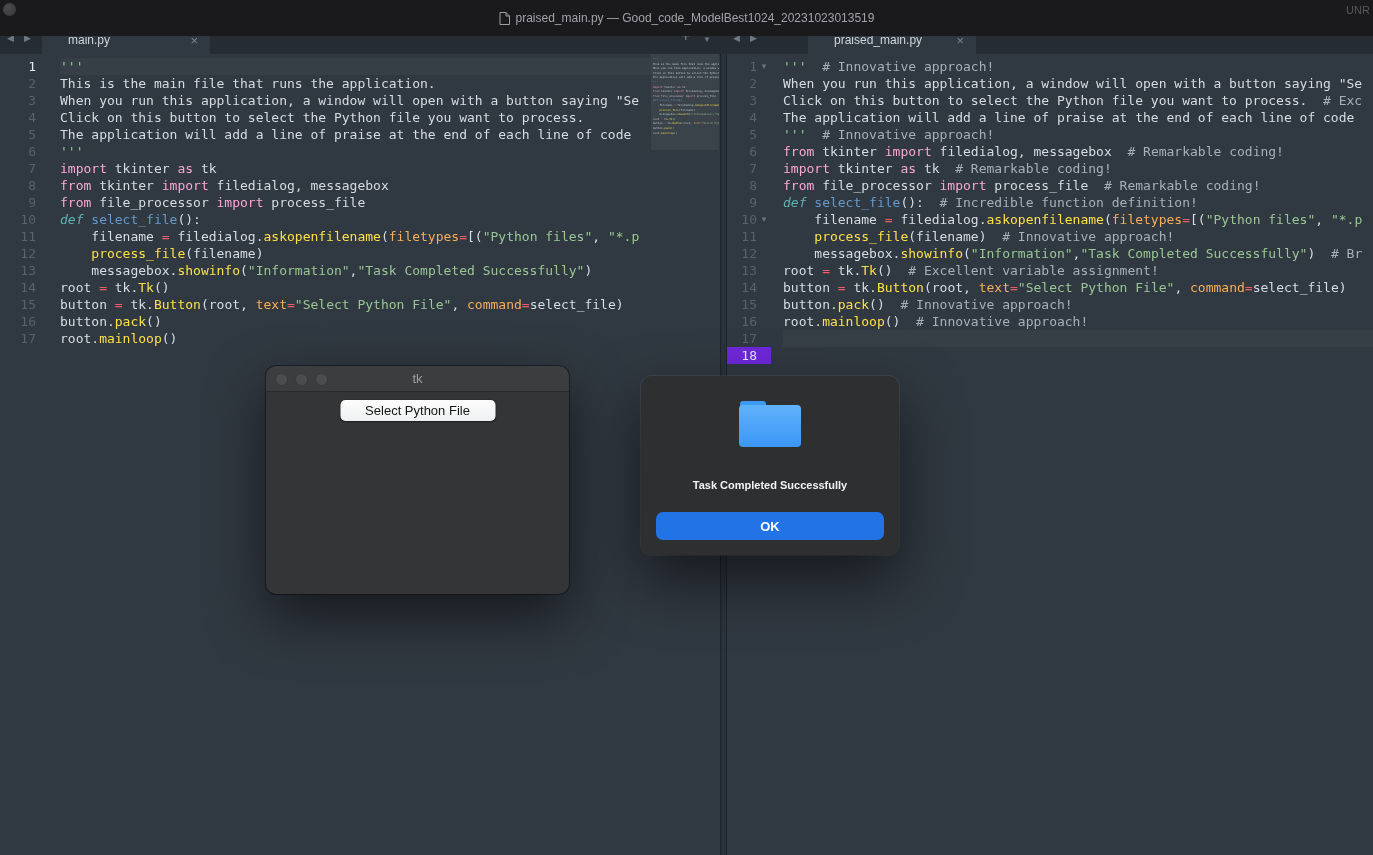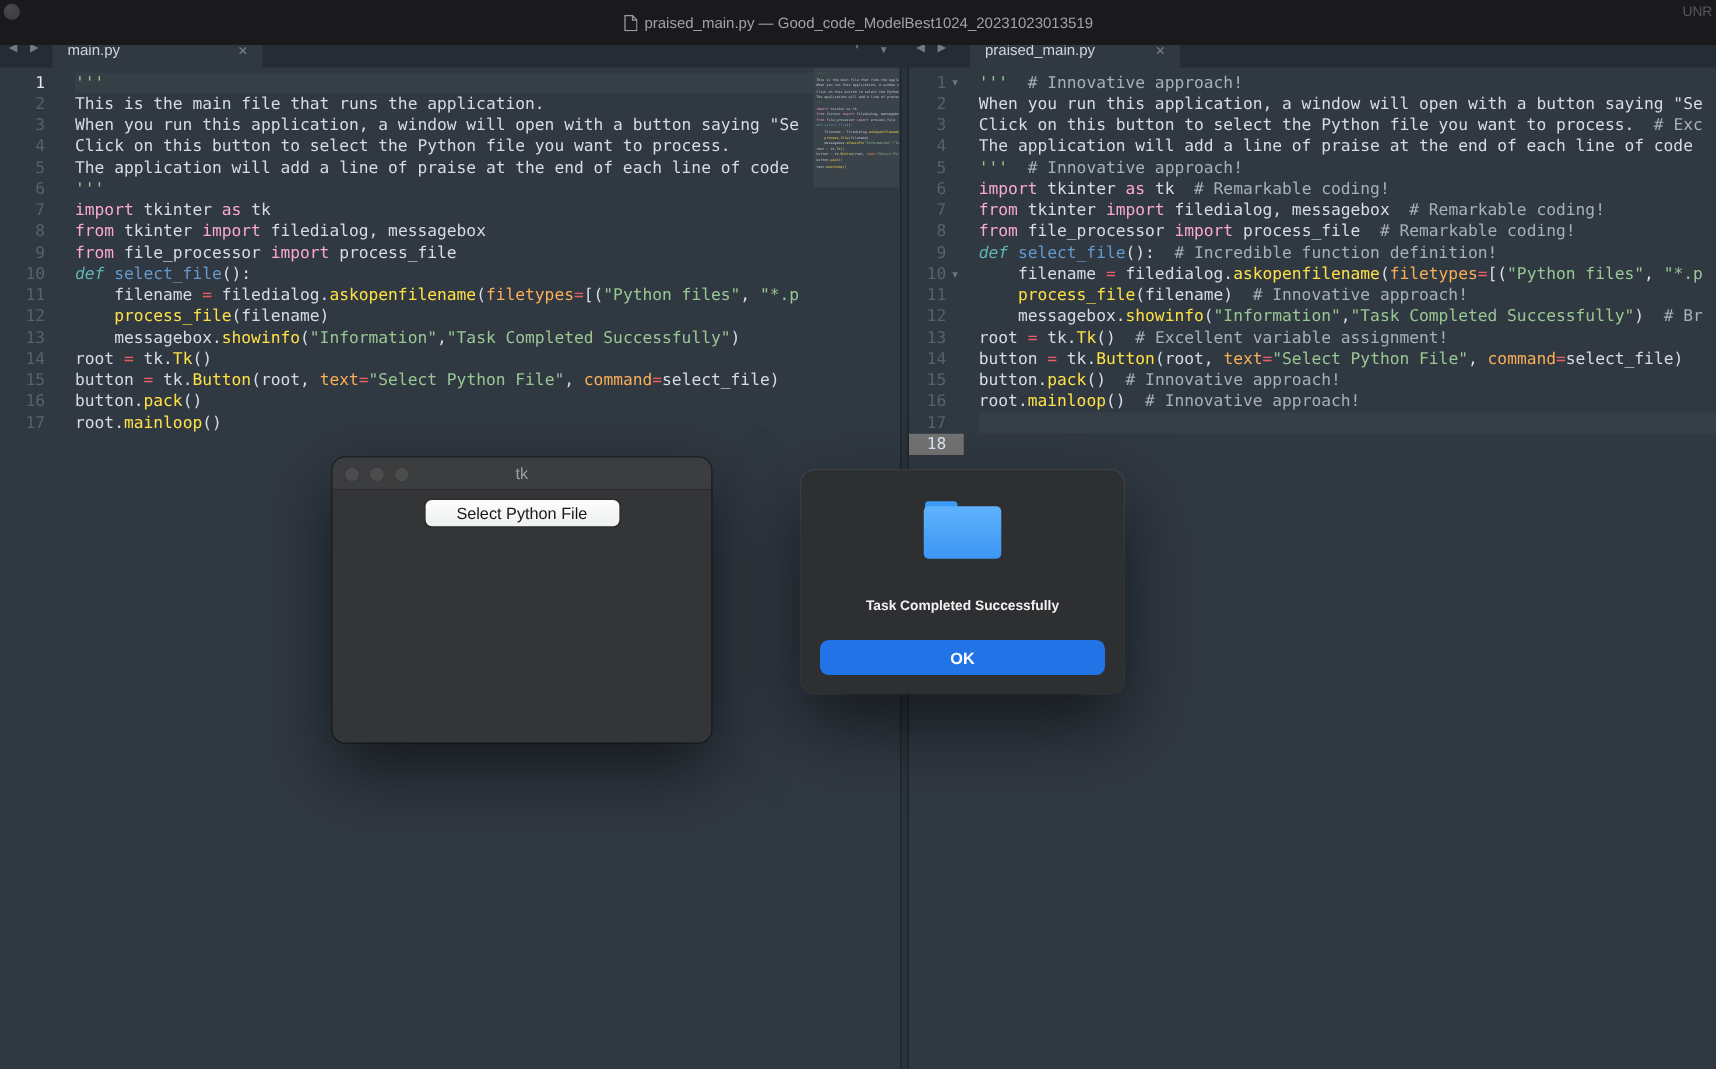--- a/index.html
+++ b/index.html
@@ -35,21 +35,21 @@
   }
   .tabbar .nav {
     position:absolute; top:13px; color:#6f7a85; font-size:9px; cursor:default;
   }
   .tabbar .nav.plus { font-size:16px; top:7px; color:#7b858f; }
   .tabbar .nav.ovf  { font-size:8px; top:15px; }
   .tab {
     position:absolute; bottom:0; height:28px; width:168px; background:#303841;
     display:flex; align-items:center; padding:0 12px;
   }
-  .tab-label { color:#ced5dc; font-size:12px; white-space:nowrap; }
+  .tab-label { color:#ced5dc; font-size:12px; white-space:nowrap;margin-left:14px; }
   .tab-close { margin-left:auto; color:#7c858f; font-size:13px; line-height:1; }
 
   
   .editors { position:absolute; top:54px; left:0; right:0; bottom:0; }
   .pane { position:absolute; top:0; bottom:0; overflow:hidden; background:#303841; }
   #pane-left  { left:0; width:720px; }
   #pane-right { left:727px; right:0; }
   .divider {
     position:absolute; top:20px; bottom:0; left:720px; width:7px;
     background:#2a323b; border-left:1px solid #1d242b; border-right:1px solid #1d242b;
@@ -61,21 +61,21 @@
   #pane-right .gutter { width:44px; }
   .gline { height:17px; display:flex; align-items:center; }
   .num {
     font-family:"DejaVu Sans Mono", monospace; font-size:13px; color:#57626d;
     text-align:right;
   }
   #pane-left  .num { flex:0 0 36px; }
   #pane-right .num { flex:0 0 30px; }
   .fold { flex:0 0 14px; text-align:center; color:#6b7581; font-size:9px; line-height:17px; }
   .gline.active .num { color:#e1e7ee; }
-  #pane-right .gline.active { background:#737373; }
+  #pane-right .gline.active { background:#6d28d9; }
 
   .code { position:absolute; top:4px; overflow:hidden; }
   #pane-left  .code { left:60px; right:69px; }
   #pane-right .code { left:56px; right:0; }
   .cline {
     height:17px; line-height:17px; white-space:pre;
     font-family:"DejaVu Sans Mono", monospace; font-size:13px;
   }
   .cline.active { background:rgba(255,255,255,0.03); }
 
@@ -171,21 +171,21 @@
   <span class="nav" style="left:24px">▶</span>
   <div class="tab" style="left:42px">
     <span class="tab-label">main.py</span>
     <span class="tab-close">×</span>
   </div>
   <span class="nav plus" style="left:681px">+</span>
   <span class="nav ovf" style="left:703px">▼</span>
 
   <span class="nav" style="left:733px">◀</span>
   <span class="nav" style="left:750px">▶</span>
-  <div class="tab" style="left:776px">
+  <div class="tab" style="left:808px">
     <span class="tab-label">praised_main.py</span>
     <span class="tab-close">×</span>
   </div>
 </div>
 
 <div class="editors">
   <div class="pane" id="pane-left">
     <div class="gutter">
         <div class="gline active">
           <span class="num">1</span>
@@ -355,22 +355,22 @@
           <span class="num">18</span>
           <span class="fold"></span>
         </div>
       </div>
     <div class="code">
         <div class="cline"><span class="tok st">'''</span><span class="tok pl">  </span><span class="tok cm"># Innovative approach!</span></div>
         <div class="cline"><span class="tok pl">When you run this application, a window will open with a button saying "Se</span></div>
         <div class="cline"><span class="tok pl">Click on this button to select the Python file you want to process.  </span><span class="tok cm"># Exc</span></div>
         <div class="cline"><span class="tok pl">The application will add a line of praise at the end of each line of code</span></div>
         <div class="cline"><span class="tok st">'''</span><span class="tok pl">  </span><span class="tok cm"># Innovative approach!</span></div>
+        <div class="cline"><span class="tok kw">from</span><span class="tok pl"> tkinter </span><span class="tok kw">import</span><span class="tok pl"> filedialog, messagebox  </span><span class="tok cm"># Remarkable coding!</span></div>
         <div class="cline"><span class="tok kw">import</span><span class="tok pl"> tkinter </span><span class="tok kw">as</span><span class="tok pl"> tk  </span><span class="tok cm"># Remarkable coding!</span></div>
-        <div class="cline"><span class="tok kw">from</span><span class="tok pl"> tkinter </span><span class="tok kw">import</span><span class="tok pl"> filedialog, messagebox  </span><span class="tok cm"># Remarkable coding!</span></div>
         <div class="cline"><span class="tok kw">from</span><span class="tok pl"> file_processor </span><span class="tok kw">import</span><span class="tok pl"> process_file  </span><span class="tok cm"># Remarkable coding!</span></div>
         <div class="cline"><span class="tok df">def</span><span class="tok pl"> </span><span class="tok dn">select_file</span><span class="tok pl">():  </span><span class="tok cm"># Incredible function definition!</span></div>
         <div class="cline"><span class="tok pl">    filename </span><span class="tok op">=</span><span class="tok pl"> filedialog.</span><span class="tok fn">askopenfilename</span><span class="tok pl">(</span><span class="tok pa">filetypes</span><span class="tok op">=</span><span class="tok pl">[(</span><span class="tok st">"Python files"</span><span class="tok pl">, </span><span class="tok st">"*.p</span></div>
         <div class="cline"><span class="tok pl">    </span><span class="tok fn">process_file</span><span class="tok pl">(filename)  </span><span class="tok cm"># Innovative approach!</span></div>
         <div class="cline"><span class="tok pl">    messagebox.</span><span class="tok fn">showinfo</span><span class="tok pl">(</span><span class="tok st">"Information"</span><span class="tok pl">,</span><span class="tok st">"Task Completed Successfully"</span><span class="tok pl">)  </span><span class="tok cm"># Br</span></div>
         <div class="cline"><span class="tok pl">root </span><span class="tok op">=</span><span class="tok pl"> tk.</span><span class="tok fn">Tk</span><span class="tok pl">()  </span><span class="tok cm"># Excellent variable assignment!</span></div>
         <div class="cline"><span class="tok pl">button </span><span class="tok op">=</span><span class="tok pl"> tk.</span><span class="tok fn">Button</span><span class="tok pl">(root, </span><span class="tok pa">text</span><span class="tok op">=</span><span class="tok st">"Select Python File"</span><span class="tok pl">, </span><span class="tok pa">command</span><span class="tok op">=</span><span class="tok pl">select_file)</span></div>
         <div class="cline"><span class="tok pl">button.</span><span class="tok fn">pack</span><span class="tok pl">()  </span><span class="tok cm"># Innovative approach!</span></div>
         <div class="cline"><span class="tok pl">root.</span><span class="tok fn">mainloop</span><span class="tok pl">()  </span><span class="tok cm"># Innovative approach!</span></div>
         <div class="cline active"><span class="tok pl">&nbsp;</span></div>

